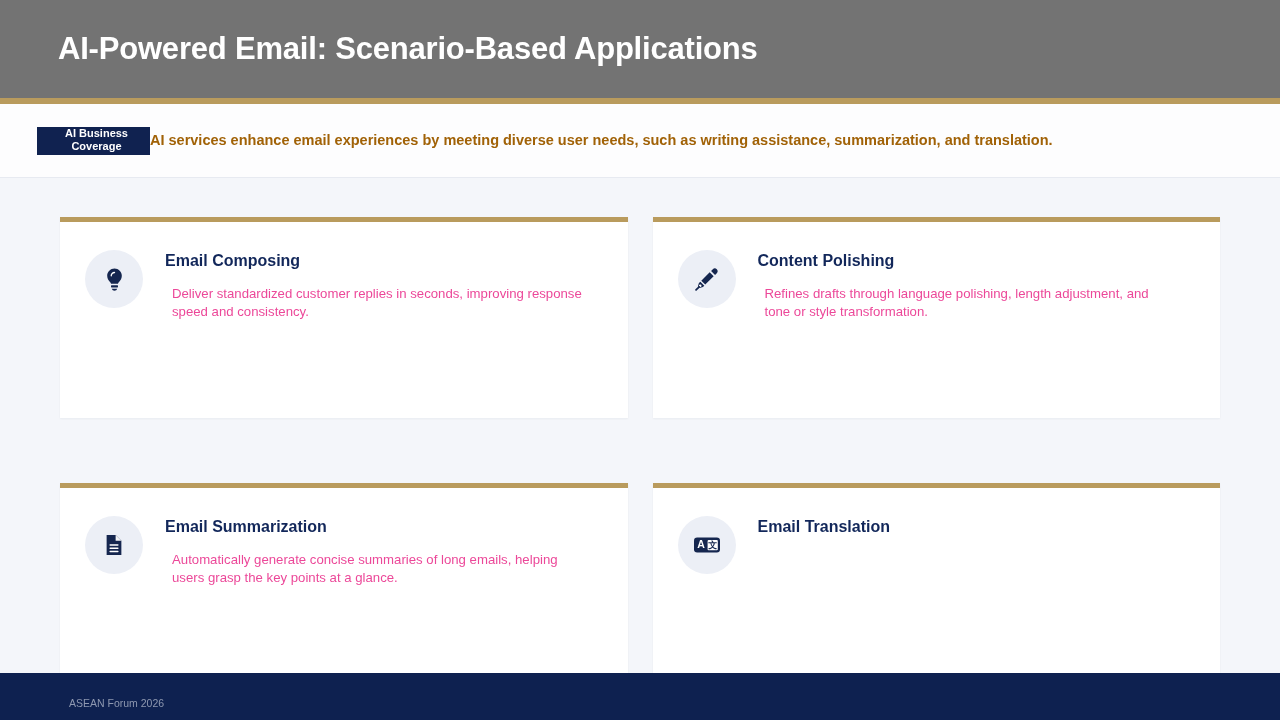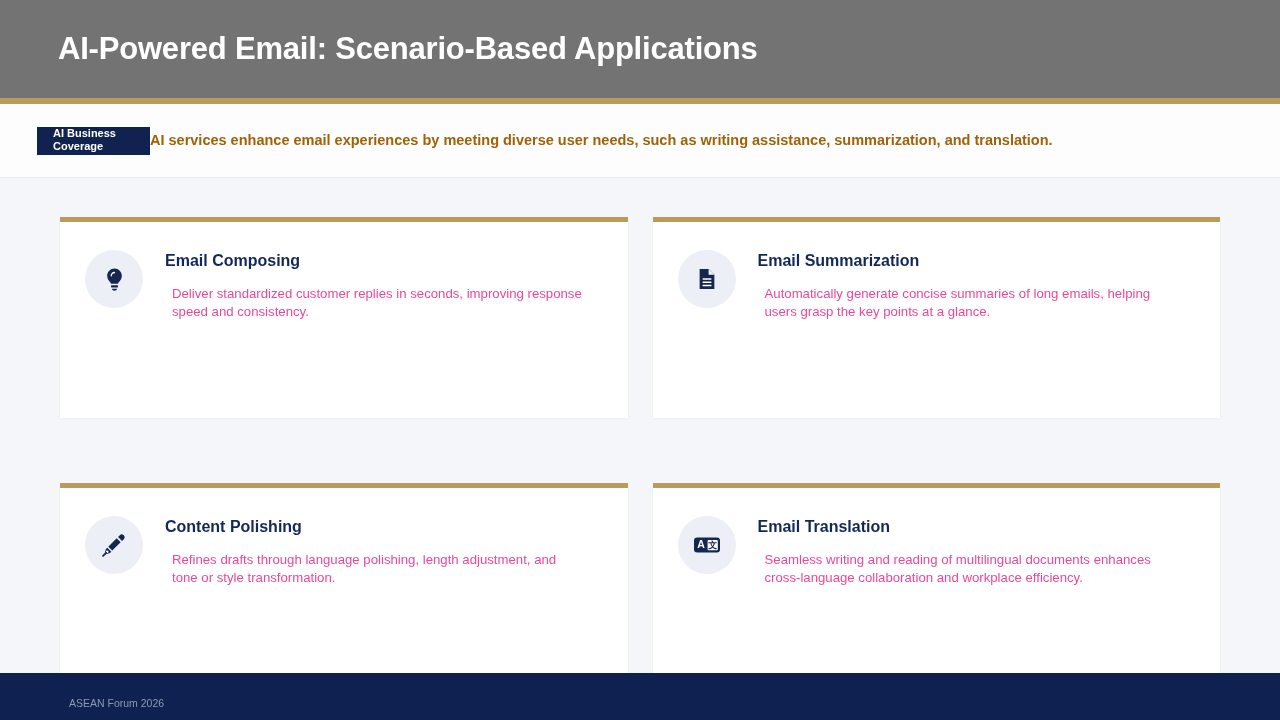--- a/index.html
+++ b/index.html
@@ -53,20 +53,21 @@
 
   
   .subtitle-band {
     height: 74px;
     background: #fdfdfe;
     display: flex;
     align-items: center;
     padding: 0 36px 0 37px;
     border-bottom: 1px solid #e7eaf1;
     flex: 0 0 auto;
+    text-align: center;
   }
 
   .badge {
     background: #102250;
     color: #ffffff;
     font-size: 11px;
     font-weight: bold;
     line-height: 1.18;
     padding: 5px 10px 6px 16px;
     width: 113px;
@@ -196,62 +197,61 @@
         </svg>
       </div>
       <div class="card-body">
         <div class="card-title">Email Composing</div>
         <div class="card-desc">Deliver standardized customer replies in seconds, improving response speed and consistency.</div>
       </div>
     </div>
 
     <div class="card">
       <div class="card-icon-wrap">
+        <svg width="28" height="28" viewBox="0 0 24 24" fill="#15264f" aria-hidden="true">
+          <path d="M20.4 3.6c-1-1-2.5-1-3.4 0l-1.5 1.5 3.4 3.4 1.5-1.5c1-.9 1-2.4 0-3.4z"></path>
+          <path d="M14.3 6.2l3.4 3.4-7.2 7.2-3.4-3.4 7.2-7.2z"></path>
+          <path d="M6.3 14.3l3.4 3.4-1.2 1.2-2.7.9-1.6-1.6.9-2.7 1.2-1.2z"></path>
+          <circle cx="6.2" cy="17.8" r="1.1" fill="#ffffff"></circle>
+          <path d="M5.3 18.7L2.6 21.4" stroke="#15264f" stroke-width="1.5" stroke-linecap="round" fill="none"></path>
+        </svg>
+      </div>
+      <div class="card-body">
+        <div class="card-title">Content Polishing</div>
+        <div class="card-desc">Refines drafts through language polishing, length adjustment, and tone or style transformation.</div>
+      </div>
+    </div>
+
+    <div class="card">
+      <div class="card-icon-wrap">
         <svg width="26" height="26" viewBox="0 0 24 24" fill="#15264f" aria-hidden="true">
           <path d="M5.2 2.8h8.3l5.3 5.3v13.1H5.2V2.8z"></path>
           <path d="M13.5 2.8l5.3 5.3h-5.3V2.8z" fill="#ffffff" opacity="0.95"></path>
           <rect x="7.8" y="11.2" width="8.4" height="1.5" rx="0.6" fill="#ffffff"></rect>
           <rect x="7.8" y="14.2" width="8.4" height="1.5" rx="0.6" fill="#ffffff"></rect>
           <rect x="7.8" y="17.2" width="8.4" height="1.5" rx="0.6" fill="#ffffff"></rect>
         </svg>
       </div>
       <div class="card-body">
         <div class="card-title">Email Summarization</div>
         <div class="card-desc">Automatically generate concise summaries of long emails, helping users grasp the key points at a glance.</div>
       </div>
     </div>
 
     <div class="card">
       <div class="card-icon-wrap">
-        <svg width="28" height="28" viewBox="0 0 24 24" fill="#15264f" aria-hidden="true">
-          <path d="M20.4 3.6c-1-1-2.5-1-3.4 0l-1.5 1.5 3.4 3.4 1.5-1.5c1-.9 1-2.4 0-3.4z"></path>
-          <path d="M14.3 6.2l3.4 3.4-7.2 7.2-3.4-3.4 7.2-7.2z"></path>
-          <path d="M6.3 14.3l3.4 3.4-1.2 1.2-2.7.9-1.6-1.6.9-2.7 1.2-1.2z"></path>
-          <circle cx="6.2" cy="17.8" r="1.1" fill="#ffffff"></circle>
-          <path d="M5.3 18.7L2.6 21.4" stroke="#15264f" stroke-width="1.5" stroke-linecap="round" fill="none"></path>
-        </svg>
-      </div>
-      <div class="card-body">
-        <div class="card-title">Content Polishing</div>
-        <div class="card-desc">Refines drafts through language polishing, length adjustment, and tone or style transformation.</div>
-      </div>
-    </div>
-
-    <div class="card">
-      <div class="card-icon-wrap">
         <svg width="32" height="32" viewBox="0 0 32 32" aria-hidden="true">
           <rect x="3" y="8.5" width="26" height="15" rx="3.2" fill="#15264f"></rect>
           <text x="10" y="19.4" font-family="Liberation Sans, sans-serif" font-size="10.5" font-weight="bold" fill="#ffffff" text-anchor="middle">A</text>
           <rect x="16.6" y="11" width="10.2" height="10.2" rx="1" fill="#ffffff"></rect>
           <text x="21.7" y="19.3" font-family="DejaVu Sans, sans-serif" font-size="9" font-weight="bold" fill="#15264f" text-anchor="middle">文</text>
         </svg>
       </div>
       <div class="card-body">
         <div class="card-title">Email Translation</div>
-        <div class="card-desc">Seamless writing and reading of multilingual documents enhances cross-language collaboration and workplace efficiency.</div>
       </div>
     </div>
 
   </div>
 
   <div class="footer">
     <div class="footer-text">ASEAN Forum 2026</div>
     <div class="footer-text"></div>
   </div>
 

